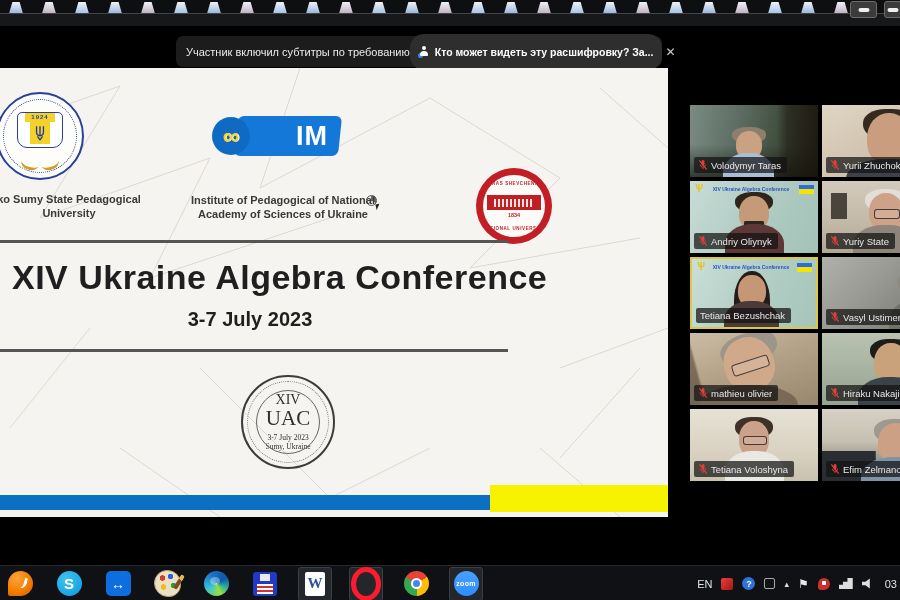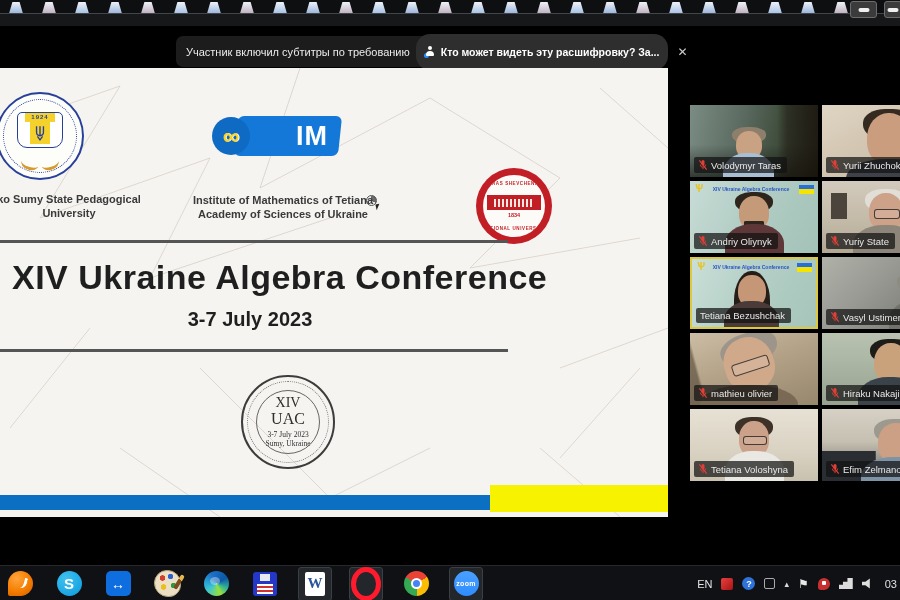--- a/index.html
+++ b/index.html
@@ -10,21 +10,21 @@
              background:linear-gradient(#0e0f11 0 14px,#17181a 14px 100%);}
   .strip-line{position:absolute;left:0;top:13px;width:100%;height:1px;background:#42464a;}
   .thumb{position:absolute;top:2px;width:20px;height:11px;
          clip-path:polygon(16% 100%,32% 0,68% 0,84% 100%);}
   .win-min{position:absolute;top:1px;width:25px;height:15px;background:#3b3b3b;
            border:1px solid #6c6c6c;border-radius:3px;}
   .win-min::after{content:"";position:absolute;left:50%;top:50%;transform:translate(-50%,-50%);
            width:11px;height:4px;background:#f0f0f0;border-radius:2px;}
   
   .notif{position:absolute;left:176px;top:36px;width:486px;height:31px;background:#1c1c1c;
-         border-radius:7px;display:flex;align-items:center;padding:0 10px;box-sizing:border-box;gap:6px;}
+         border-radius:7px;display:flex;align-items:center;padding:0 10px;box-sizing:border-box;}
   .notif-msg{color:#ececec;font-size:11px;white-space:nowrap;}
   .notif-pill{display:flex;align-items:center;gap:5px;background:#2e2e2e;border:none;
          border-radius:14px;padding:12px 9px;cursor:pointer;}
   .notif-pill .ptxt{color:#fff;font-size:10.5px;font-weight:bold;white-space:nowrap;}
   .person-ic{position:relative;width:11px;height:11px;flex:0 0 11px;}
   .person-ic::before{content:"";position:absolute;left:3.5px;top:0;width:4px;height:4px;border-radius:50%;background:#fff;}
   .person-ic::after{content:"";position:absolute;left:1.5px;top:4.5px;width:8px;height:5px;border-radius:4px 4px 1px 1px;background:#fff;}
   .person-ic .dot{position:absolute;left:-1px;bottom:-1px;width:5px;height:5px;border-radius:50%;background:#2d8cff;}
   .notif-close{margin-left:auto;color:#cfcfcf;font-size:12px;cursor:pointer;padding:0 3px;}
   
@@ -81,21 +81,21 @@
         color:#1f1f1f;letter-spacing:.5px;white-space:nowrap;}
   .slide-dates{position:absolute;left:0;top:240px;width:500px;text-align:center;font-size:20px;
         font-weight:bold;color:#1f1f1f;}
   
   .stamp{position:absolute;left:241px;top:307px;width:94px;height:94px;border-radius:50%;
         border:2.5px solid #3c3c3c;display:flex;flex-direction:column;align-items:center;justify-content:center;
         font-family:"Liberation Serif","DejaVu Serif",serif;color:#2e2e2e;}
   .stamp::before{content:"";position:absolute;inset:4px;border-radius:50%;border:1.5px dotted #777;}
   .stamp::after{content:"";position:absolute;inset:13px;border-radius:50%;border:1px solid #666;}
   .stamp .l1{font-size:14px;line-height:1;}
-  .stamp .l2{font-size:16px;line-height:1.1;}
+  .stamp .l2{font-size:21px;line-height:1.1;}
   .stamp .l3{font-size:7.5px;margin-top:3px;}
   .stamp .l4{font-size:7.5px;}
   
   .bar-blue{position:absolute;left:0;top:427px;width:490px;height:15px;}
   .bar-yellow{position:absolute;left:490px;top:417px;width:178px;height:27px;}
   
   .tile-grid{position:absolute;left:690px;top:105px;display:grid;
         grid-template-columns:128px 128px;grid-auto-rows:72px;gap:4px;}
   .tile{position:relative;background:#222;overflow:hidden;box-sizing:border-box;}
   .tile.active{border:2px solid #ddc93f;}
@@ -254,21 +254,21 @@
     </div>
 
     <div class="im-rect">
       <span class="im-text">IM</span>
     </div>
     <div class="im-circle">
       <span class="im-inf">∞</span>
     </div>
     <span class="busy-cursor"></span>
     <div class="cap cap-im">
-      <span>Institute of Mathematics of Tetiana</span><br>
+      <span>Institute of Pedagogical of National</span><br>
       <span>Academy of Sciences of Ukraine</span>
     </div>
 
     <div class="seal">
       <div class="seal-inner">
         <div class="seal-arc top">TARAS SHEVCHENKO</div>
         <div class="seal-band">
             <div class="seal-cols"></div>
           </div>
         <div class="seal-year">1834</div>

